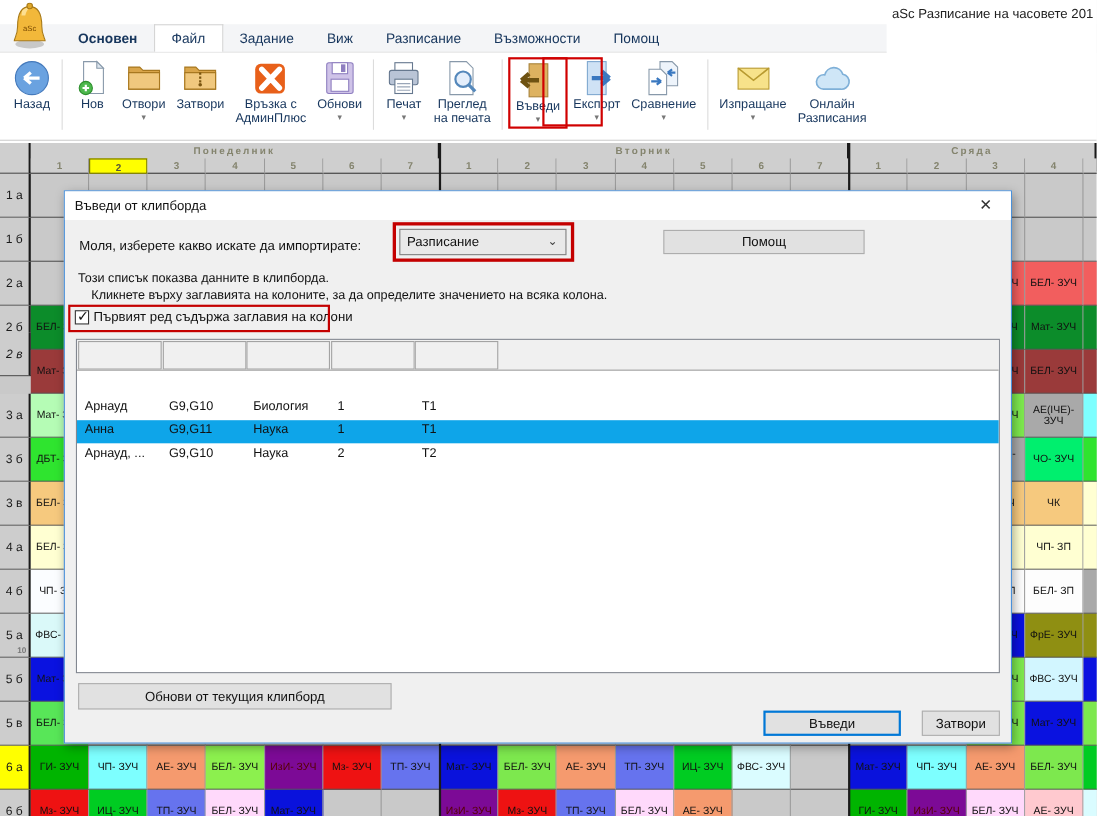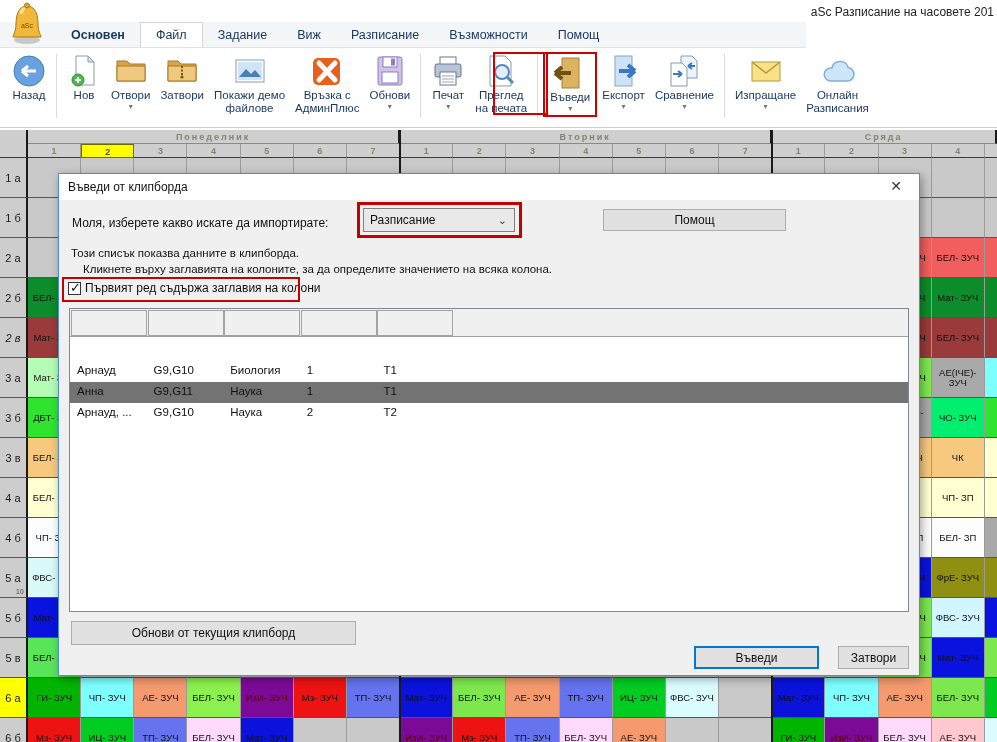--- a/index.html
+++ b/index.html
@@ -22,21 +22,21 @@
   .tgroup { display:flex; align-items:flex-start; padding:0 3px; }
   .tsep { width:1px; height:64px; background:#dcdcdc; margin:2px 2px 0 2px; }
   .tbtn { display:flex; flex-direction:column; align-items:center; padding:2px 5px; cursor:default; }
   .tbtn .ic { width:34px; height:34px; }
   .tbtn .tlabel { font-size:11.5px; color:#17365d; text-align:center; line-height:13px; white-space:pre-line; margin-top:1px; }
   .tbtn .caret { font-size:8px; color:#777; line-height:8px; margin-top:1px; }
   .hl-wrap { border:2px solid #d00000; }
 
   
   #timetable { position:absolute; left:0; top:130px; width:997px; height:612px; background:#c9c9c9; }
-  .tt-day { position:absolute; top:0; height:14px; background:#cfcfcf; border-bottom:1px solid #8a8a8a; border-right:2px solid #1a1a1a;
+  .tt-day { position:absolute; top:0; height:26px; background:#cfcfcf; border-bottom:1px solid #8a8a8a; border-right:2px solid #1a1a1a;
             font-size:9px; font-weight:bold; color:#84846e; text-align:center; letter-spacing:2px; line-height:14px; overflow:hidden; }
   .tt-num { position:absolute; top:14px; height:14px; background:#cfcfcf; border-bottom:1px solid #3a3a3a; border-right:1px solid #9b9b9b;
             font-size:9px; font-weight:bold; color:#84846e; text-align:center; line-height:14px; }
   .tt-num.hl { background:#ffff00; border:1px solid #6a6a00; color:#55553a; }
   .tt-corner { position:absolute; left:0; top:0; width:28px; height:28px; background:#cfcfcf; border-right:2px solid #1a1a1a; border-bottom:1px solid #3a3a3a; }
   .tt-rowlabel { position:absolute; left:0; width:28px; height:40px; background:#cdcdcd; border-right:2px solid #1a1a1a; border-bottom:1px solid #555;
                  font-size:11px; color:#1a1a1a; display:flex; align-items:center; justify-content:center; }
   .tt-rowlabel .sub { position:absolute; right:2px; bottom:1px; font-size:7.5px; font-weight:bold; color:#777; }
   .tt-cell { position:absolute; height:40px; border-right:1px solid #9b9b9b; border-bottom:1px solid #555; overflow:hidden;
              font-size:9.5px; color:#111; display:flex; align-items:center; justify-content:center; white-space:nowrap; text-align:center; }
@@ -66,21 +66,21 @@
   #dlg-checkrow { position:absolute; left:9px; top:107px; display:flex; align-items:center; }
   #dlg-checkbox { width:13px; height:13px; background:#fff; border:1px solid #333; position:relative; }
   #dlg-checkbox .mark { position:absolute; left:1px; top:-3px; font-size:13px; color:#111; }
   #dlg-checklabel { font-size:12px; color:#111; margin-left:4px; }
   #dlg-table { position:absolute; left:10px; top:134px; width:840px; height:304px; background:#fff; border:1px solid #828790; overflow:hidden; }
   #map-strip { position:absolute; left:0; top:0; width:100%; height:28px; background:#f0f0f0; border-bottom:1px solid #a0a0a0; }
   .map-cell { position:absolute; top:1px; height:26px; background:#f0f0f0; border:1px solid #a3a3a3; }
   #tbl-head { position:absolute; left:0; top:29px; width:100%; height:22px; background:#e4eefb; }
   .tbl-hcell { position:absolute; top:3px; font-size:11.5px; color:#111; }
   .tbl-row { position:absolute; left:0; width:100%; height:21px; }
-  .tbl-row.alt { background:#737373; }
+  .tbl-row.alt { background:#0ea5e9; }
   .tbl-cell { position:absolute; top:3px; font-size:11.5px; color:#111; white-space:nowrap; }
   #btn-refresh { left:12px; top:447px; width:285px; height:24px; }
   #btn-import { left:635px; top:472px; width:125px; height:23px; border:2px solid #0078d7; }
   #btn-close { left:779px; top:472px; width:71px; height:23px; }
 </style>
 </head>
 <body>
 
 <div id="titlebar">
   <div id="window-title">aSc Разписание на часовете 201</div>
@@ -135,29 +135,20 @@
         <div class="caret">▾</div>
       </div>
       <div class="tbtn">
         <div class="ic"><svg viewBox="0 0 34 34" width="34" height="34">
             <path d="M3 7h10l3 3h15v17H3z" fill="#d9a54a" stroke="#a87820"></path>
             <path d="M3 12h28v15H3z" fill="#f0c87e" stroke="#a87820"></path>
             <path d="M17 12v12" stroke="#7a5510" stroke-width="2" stroke-dasharray="2 1.5"></path>
             <circle cx="17" cy="23" r="1.6" fill="#7a5510"></circle>
           </svg></div>
         <div class="tlabel">Затвори</div>
-      </div>
-      <div class="tbtn">
-        <div class="ic"><svg viewBox="0 0 34 34" width="34" height="34">
-            <rect x="3" y="6" width="28" height="22" fill="#fff" stroke="#8a9ab0"></rect>
-            <rect x="5" y="8" width="24" height="18" fill="#cfe4f7"></rect>
-            <path d="M6 23l7-8 5 5 4-4 6 7z" fill="#4a7fb5"></path>
-          </svg></div>
-        <div class="tlabel">Покажи демо
-файлове</div>
       </div>
       <div class="tbtn">
         <div class="ic"><svg viewBox="0 0 34 34" width="34" height="34">
             <rect x="3" y="4" width="27" height="27" rx="5" fill="#e8601a"></rect>
             <path d="M9 9l16 17M25 9L9 26" stroke="#fff" stroke-width="5" stroke-linecap="round"></path>
           </svg></div>
         <div class="tlabel">Връзка с
 АдминПлюс</div>
       </div>
       <div class="tbtn">
@@ -350,21 +341,21 @@
     <div class="tt-cell" style="left: 506.44px; top: 148px; width: 53.16px;"></div>
     <div class="tt-cell" style="left: 559.6px; top: 148px; width: 53.16px;"></div>
     <div class="tt-cell" style="left: 612.76px; top: 148px; width: 53.16px;"></div>
     <div class="tt-cell" style="left: 665.92px; top: 148px; width: 53.16px;"></div>
     <div class="tt-cell" style="left: 719.08px; top: 148px; width: 53.16px;"></div>
     <div class="tt-cell" style="left: 772.24px; top: 148px; width: 53.16px;"></div>
     <div class="tt-cell" style="left: 825.4px; top: 148px; width: 53.16px;"></div>
     <div class="tt-cell subj" style="left: 878.56px; top: 148px; width: 53.16px; background: rgb(12, 140, 42);">Мат- ЗУЧ</div>
     <div class="tt-cell subj" style="left: 931.72px; top: 148px; width: 53.16px; background: rgb(12, 140, 42);">Мат- ЗУЧ</div>
     <div class="tt-cell subj" style="left: 984.88px; top: 148px; width: 53.16px; background: rgb(12, 140, 42);">Б</div>
-    <div class="tt-rowlabel" style="top: 188px; font-style: italic;">
+    <div class="tt-rowlabel" style="top: 172px; font-style: italic;">
       <span>2 в</span>
     </div>
     <div class="tt-cell subj" style="left: 28px; top: 188px; width: 53.16px; background: rgb(154, 58, 58);">Мат- ЗУЧ</div>
     <div class="tt-cell" style="left: 81.16px; top: 188px; width: 53.16px;"></div>
     <div class="tt-cell" style="left: 134.32px; top: 188px; width: 53.16px;"></div>
     <div class="tt-cell" style="left: 187.48px; top: 188px; width: 53.16px;"></div>
     <div class="tt-cell" style="left: 240.64px; top: 188px; width: 53.16px;"></div>
     <div class="tt-cell" style="left: 293.8px; top: 188px; width: 53.16px;"></div>
     <div class="tt-cell" style="left: 346.96px; top: 188px; width: 53.16px;"></div>
     <div class="tt-cell" style="left: 400.12px; top: 188px; width: 53.16px;"></div>

